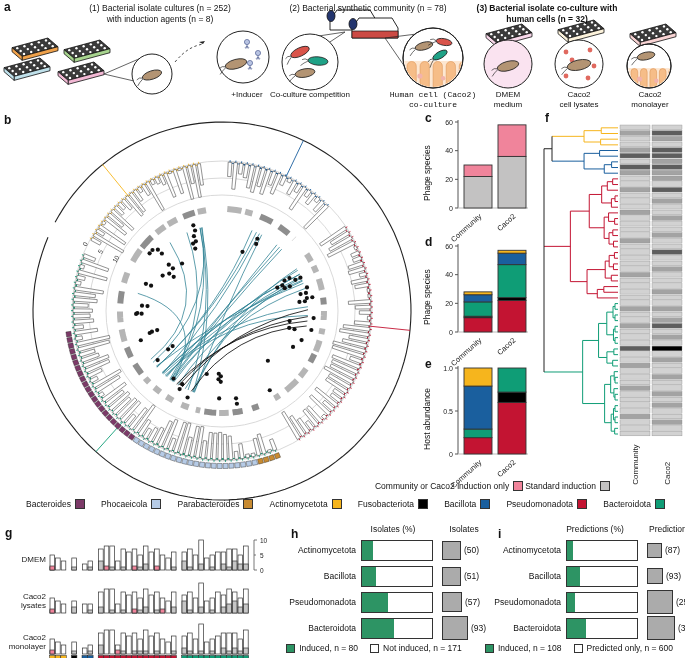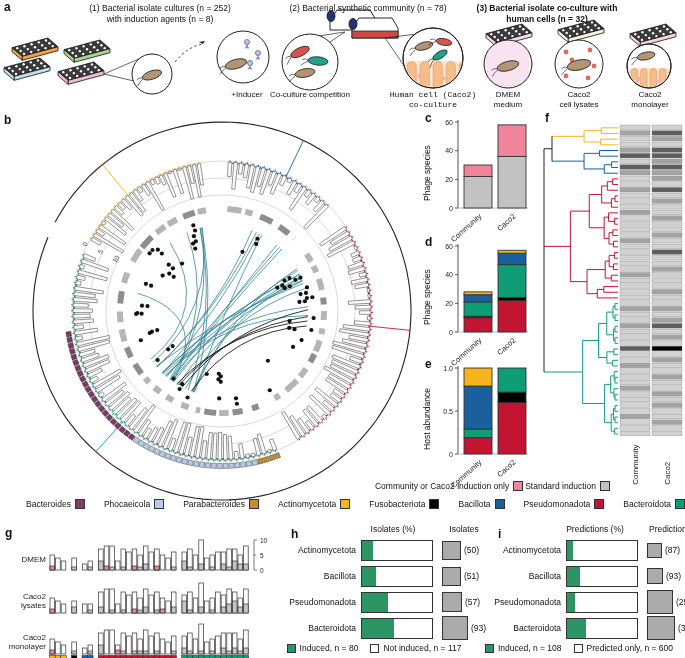--- a/index.html
+++ b/index.html
@@ -10,21 +10,21 @@
   .ttl{position:absolute;text-align:center;font-size:8.5px;line-height:1.25;}
   .ylab{position:absolute;font-size:8.5px;text-align:center;transform:rotate(-90deg);width:100px;}
   svg{position:absolute;overflow:visible;}
   svg text{font-family:"Liberation Sans",sans-serif;}
   .chartblk{position:absolute;width:120px;height:124px;}
   .ind-legend{position:absolute;left:300px;top:481px;width:385px;display:flex;justify-content:center;
       gap:2px;font-size:8.5px;align-items:center;}
   .ind-legend .item,.tl-item{display:flex;align-items:center;gap:4px;}
   .sq{display:inline-block;width:10px;height:10px;border:1px solid #333;box-sizing:border-box;}
   .taxa-legend{position:absolute;left:0;top:499px;width:685px;display:flex;justify-content:space-between;
-      padding:0 0 0 26px;box-sizing:border-box;font-size:8.5px;align-items:center;}
+      padding:0 20px 0 26px;box-sizing:border-box;font-size:8.5px;align-items:center;}
   .hi{position:absolute;width:212px;height:134px;font-size:8.5px;}
   .hi .hdr{position:absolute;top:0;text-align:center;font-size:8.5px;}
   .hi-rows{position:absolute;top:13px;left:0;right:0;}
   .hi-row{display:flex;align-items:center;height:26px;}
   .hi-row .lbl{width:88px;text-align:right;padding-right:5px;flex:none;}
   .hi-row .bar{width:70px;height:19px;border:1px solid #333;background:#fff;position:relative;flex:none;}
   .hi-row .bar .fill{position:absolute;left:0;top:0;bottom:0;}
   .hi-row .sqz{display:flex;align-items:center;margin-left:9px;flex:none;}
   .hi-row .gsq{background:#ababab;border:1px solid #333;box-sizing:border-box;flex:none;}
   .hi-row .cnt{margin-left:3px;white-space:nowrap;}
@@ -1794,21 +1794,21 @@
           </span>
         </div>
       </div>
     <div class="hi-leg" id="legH">
         <span class="item">
           <span class="sq" style="width: 9px; height: 9px; background: rgb(45, 148, 100);"></span>
           <span>Induced, n = 80</span>
         </span>
         <span class="item">
           <span class="sq" style="width: 9px; height: 9px; background: rgb(255, 255, 255);"></span>
-          <span>Not induced, n = 117</span>
+          <span>Not induced, n = 171</span>
         </span>
       </div>
   </div>
 
   <div class="hi" id="panelI" style="left:473px;top:524px">
     <span class="hdr" style="left:80px;width:84px">Predictions (%)</span>
     <span class="hdr" style="left:164px;width:66px">Predictions</span>
     <div class="hi-rows" id="rowsI">
         <div class="hi-row">
           <span class="lbl">Actinomycetota</span>

